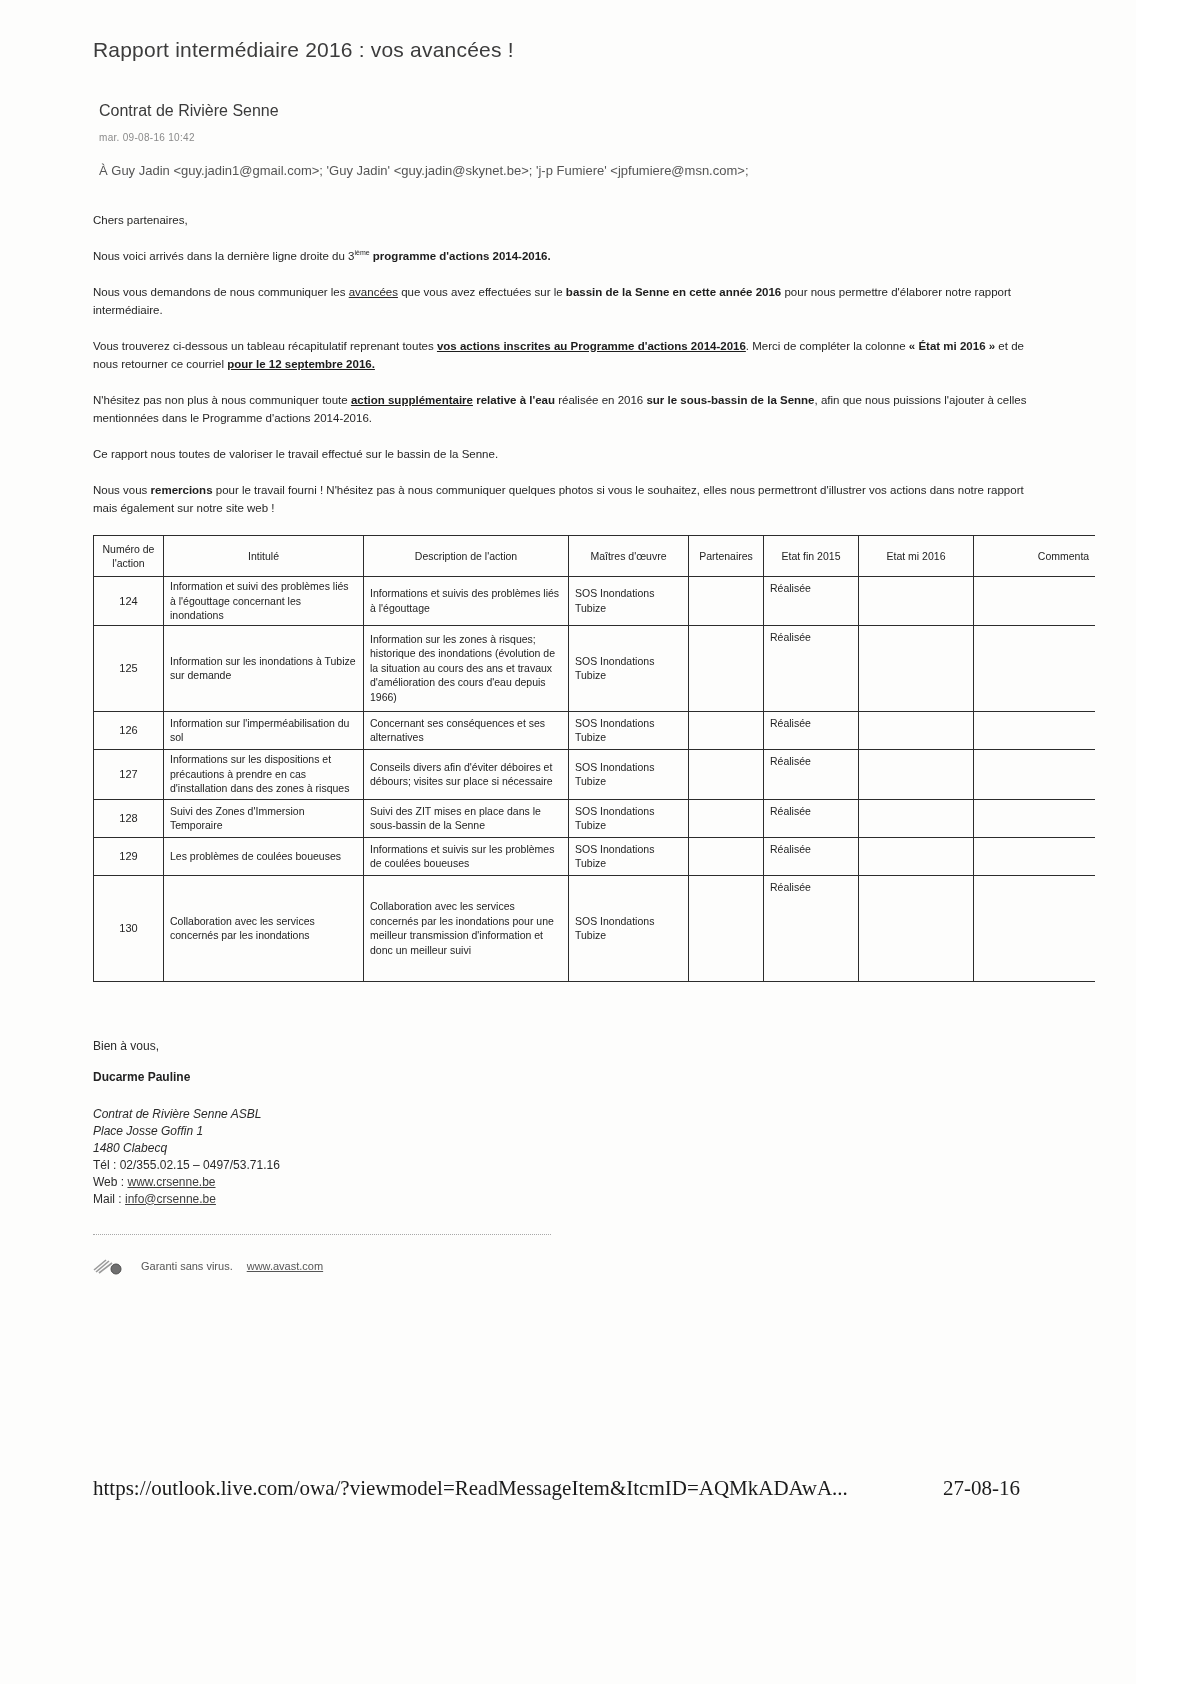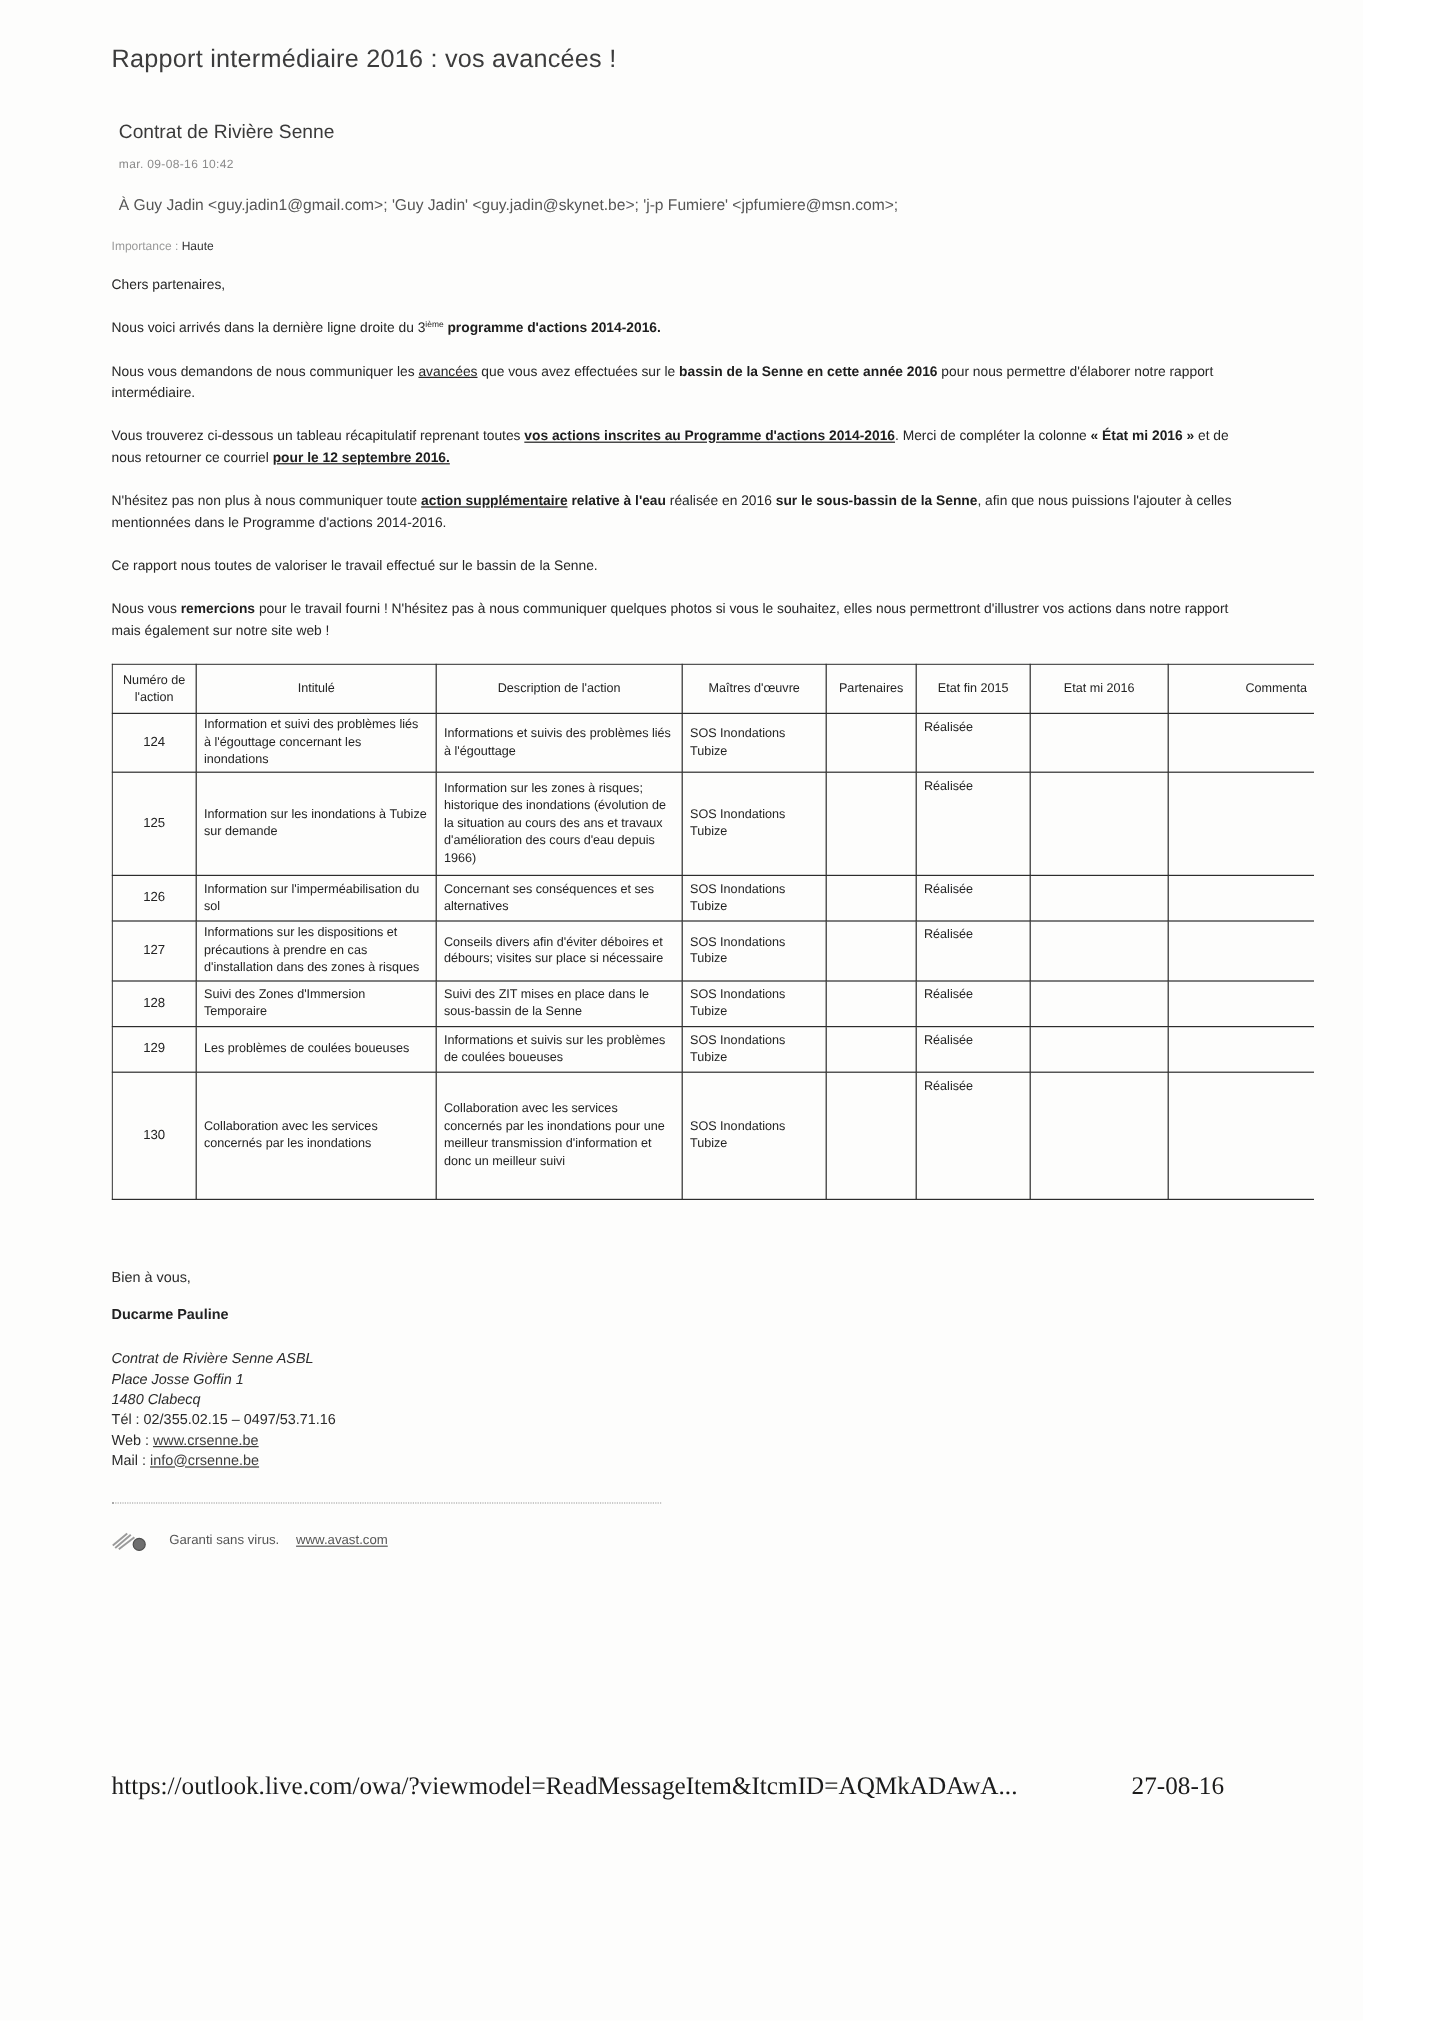--- a/index.html
+++ b/index.html
@@ -17,21 +17,21 @@
     margin:38px 0 0 0;
     font-size:21px;font-weight:400;color:#3c3c3c;letter-spacing:.2px;
   }
   .msg-header{margin-top:40px;}
   .sender{font-size:16px;color:#3a3a3a;margin-left:6px;}
   .date{font-size:10px;color:#8a8a8a;margin:12px 0 0 6px;letter-spacing:.3px;}
   .to{font-size:13px;color:#555;margin:20px 0 0 6px;}
   .importance{font-size:10px;margin:22px 0 0 0;}
   .importance .lbl{color:#9a9a9a;}
   .importance .val{color:#333;}
-  .body{margin-top:18px;font-size:11.5px;line-height:18px;color:#262626;}
+  .body{margin-top:33px;font-size:11.5px;line-height:18px;color:#262626;}
   .body p{margin:0 0 18px 0;}
   .body b{font-weight:700;color:#1d1d1d;}
   .body u{text-decoration:underline;}
   .body .bu{font-weight:700;text-decoration:underline;color:#1d1d1d;}
   sup.sup{font-size:7px;line-height:0;}
   
   .table-clip{width:1002px;overflow:hidden;margin-top:6px;}
   table.actions{
     border-collapse:collapse;table-layout:fixed;width:1060px;
     font-size:10.5px;line-height:14.5px;color:#232323;
@@ -85,24 +85,20 @@
 <body>
 
 <div class="page">
 
   <h1 class="subject">Rapport intermédiaire 2016 : vos avancées !</h1>
 
   <div class="msg-header">
     <div class="sender">Contrat de Rivière Senne</div>
     <div class="date">mar. 09-08-16 10:42</div>
     <div class="to">À Guy Jadin &lt;guy.jadin1@gmail.com&gt;; 'Guy Jadin' &lt;guy.jadin@skynet.be&gt;; 'j-p Fumiere' &lt;jpfumiere@msn.com&gt;;</div>
-    <div class="importance">
-      <span class="lbl">Importance :</span>
-      <span class="val">Haute</span>
-    </div>
   </div>
 
   <div class="body">
     <p>Chers partenaires,</p>
 
     <p><span>Nous voici arrivés dans la dernière ligne droite du 3</span><sup class="sup">ième</sup><b> programme d'actions 2014-2016.</b></p>
 
     <p><span>Nous vous demandons de nous communiquer les </span><u>avancées</u><span> que vous avez effectuées sur le </span><b>bassin de la Senne en cette année 2016</b><span> pour nous permettre d'élaborer notre rapport intermédiaire.</span></p>
 
     <p><span>Vous trouverez ci-dessous un tableau récapitulatif reprenant toutes </span><span class="bu">vos actions inscrites au Programme d'actions 2014-2016</span><span>. Merci de compléter la colonne </span><b>« État mi 2016 »</b><span> et de nous retourner ce courriel </span><span class="bu">pour le 12 septembre 2016.</span></p>

